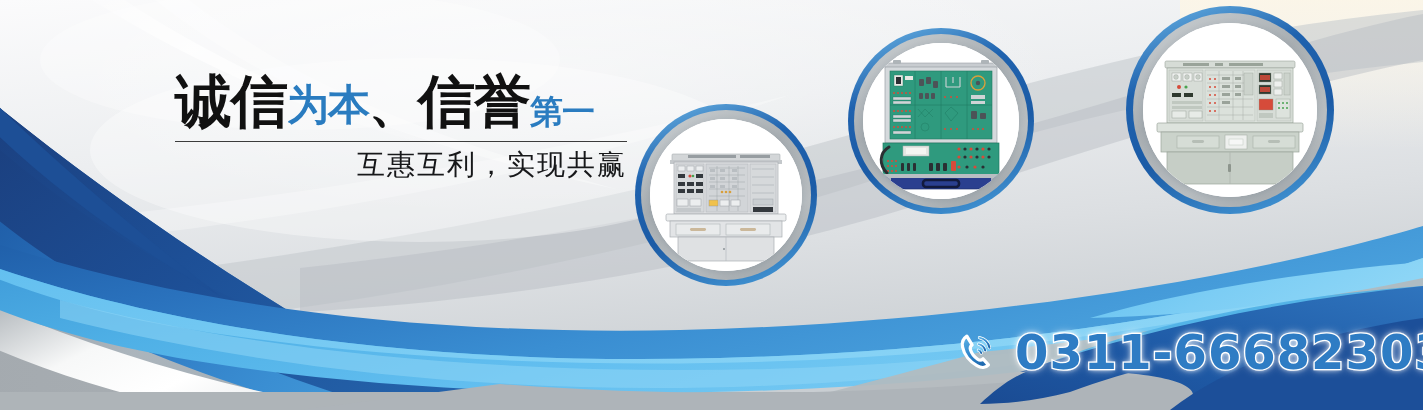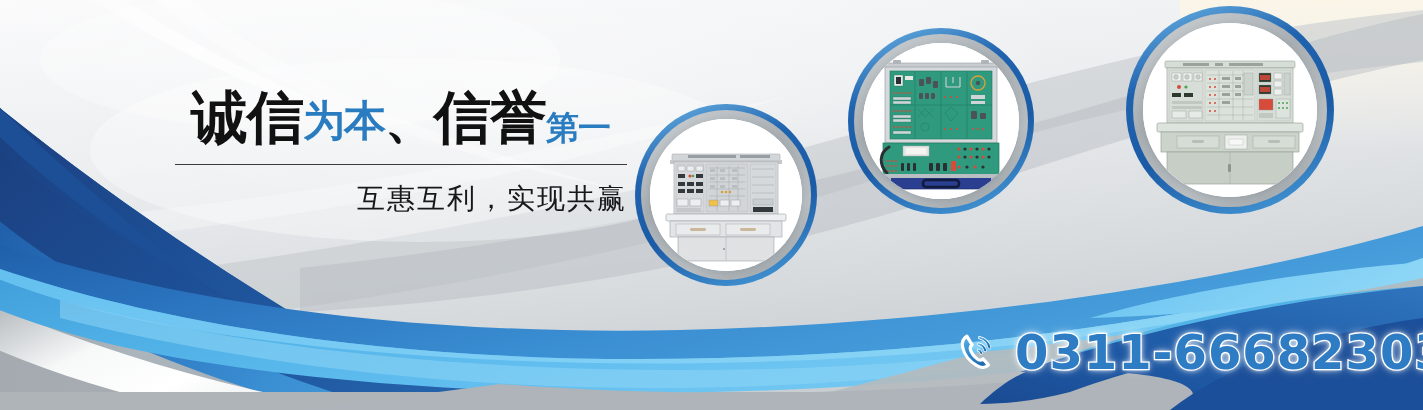--- a/index.html
+++ b/index.html
@@ -15,42 +15,42 @@
 
   
   .bg-svg{position:absolute;inset:0;width:1423px;height:410px;display:block;}
 
   
   .text-block{
     position:absolute;left:175px;top:72px;width:460px;
     z-index:6;
   }
   .headline{
-    margin:16px;
+    margin:0;
     font-size:57px;
     line-height:1.05;
     font-weight:bold;
     color:#0d0d0d;
     letter-spacing:-1px;
     white-space:nowrap;
     font-family:Liberation Sans, sans-serif;
   }
   .headline .hl-main{font-size:57px;font-weight:bold;color:#111111;}
   .headline .hl-accent{font-size:42px;font-weight:bold;color:#2a7cc0;vertical-align:2px;}
   .headline .hl-sep{font-size:50px;font-weight:bold;color:#111111;}
   .headline .hl-accent2{font-size:33px;font-weight:bold;color:#2a7cc0;vertical-align:-2px;}
 
   .rule{
     margin-top:9px;
     width:452px;height:0;
     border-top:1.6px solid #2b2b2b;
     opacity:.92;
   }
   .subline{
-    margin:15px 0 0 0;
+    margin:4px 0 0 0;
     text-align:right;
     width:452px;
     font-size:28px;
     letter-spacing:2px;
     color:#17181a;
     font-family:"DejaVu Sans","Liberation Sans",sans-serif;
     white-space:nowrap;
   }
 
   

